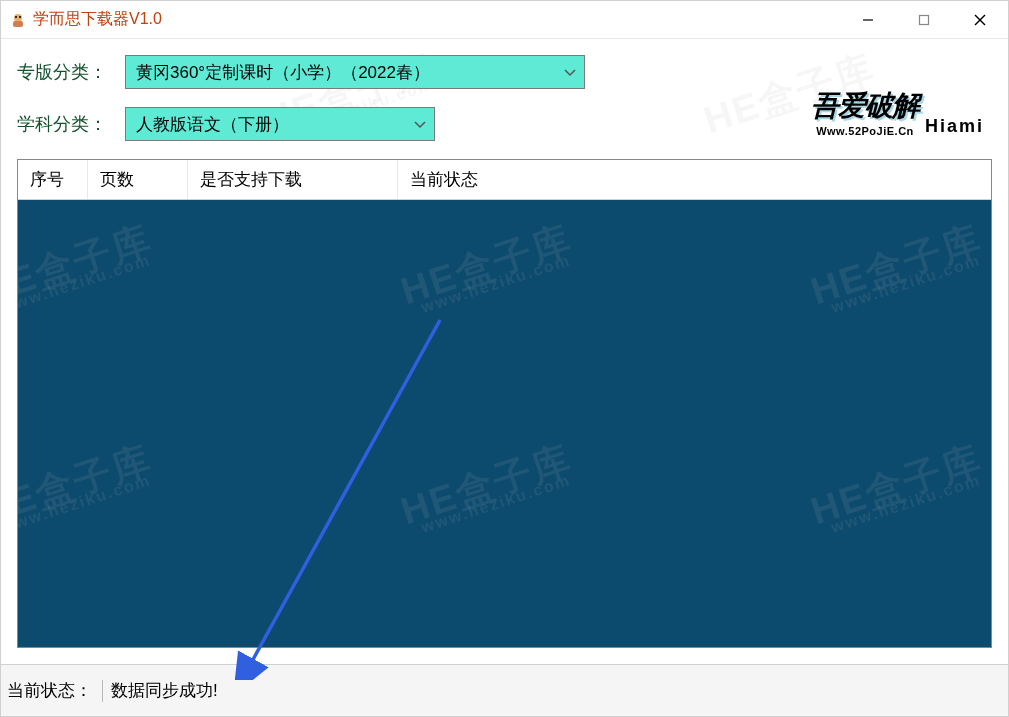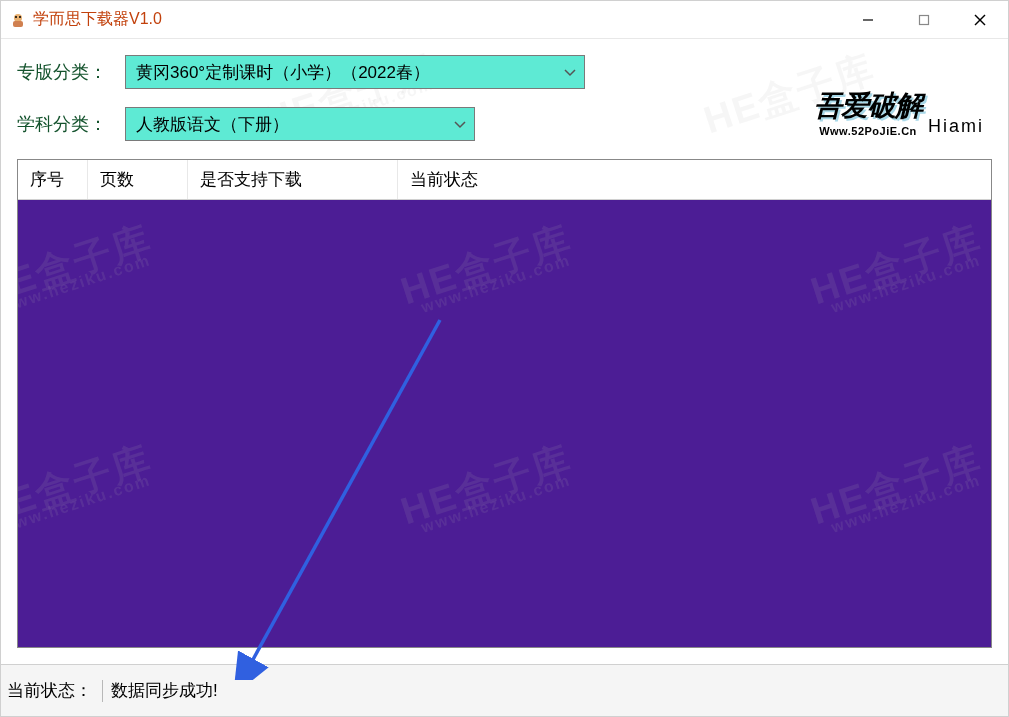--- a/index.html
+++ b/index.html
@@ -80,21 +80,21 @@
       border: 1px solid #7a7a7a;
       display: flex;
       align-items: center;
       justify-content: space-between;
       padding: 0 8px 0 10px;
       font-size: 17px;
       background: #5eead4;
       cursor: pointer;
     }
     .dropdown.dd1 { width: 460px; }
-    .dropdown.dd2 { width: 350px; gap: 32px; }
+    .dropdown.dd2 { width: 310px; gap: 32px; }
     .dd-chevron {
       margin-left: 10px;
       color: #555;
     }
     .logo-area {
       position: absolute;
       right: 24px;
       top: 8px;
       width: 260px;
       height: 90px;
@@ -113,36 +113,36 @@
     }
     .logo-sub {
       font-size: 11px;
       color: #000;
       font-weight: bold;
       letter-spacing: 0.5px;
     }
     .logo-author {
       font-size: 18px;
       color: #000;
-      font-weight: normal;
+      font-weight: bold;
       letter-spacing: 2px;
     }
     .logo-splash {
       position: absolute;
       top: 0;
       right: 40px;
       width: 180px;
       height: 50px;
       background: radial-gradient(ellipse at center, rgba(120,200,230,0.5) 0%, rgba(120,200,230,0) 70%);
       z-index: -1;
     }
     .table-container {
       flex: 1;
       border: 1px solid #888;
-      background: #4c1d95;
+      background: #0c4a6e;
       overflow: hidden;
       display: flex;
       flex-direction: column;
     }
     .table-header {
       height: 40px;
       display: flex;
       border-bottom: 1px solid #d0d0d0;
       background: #fff;
     }

